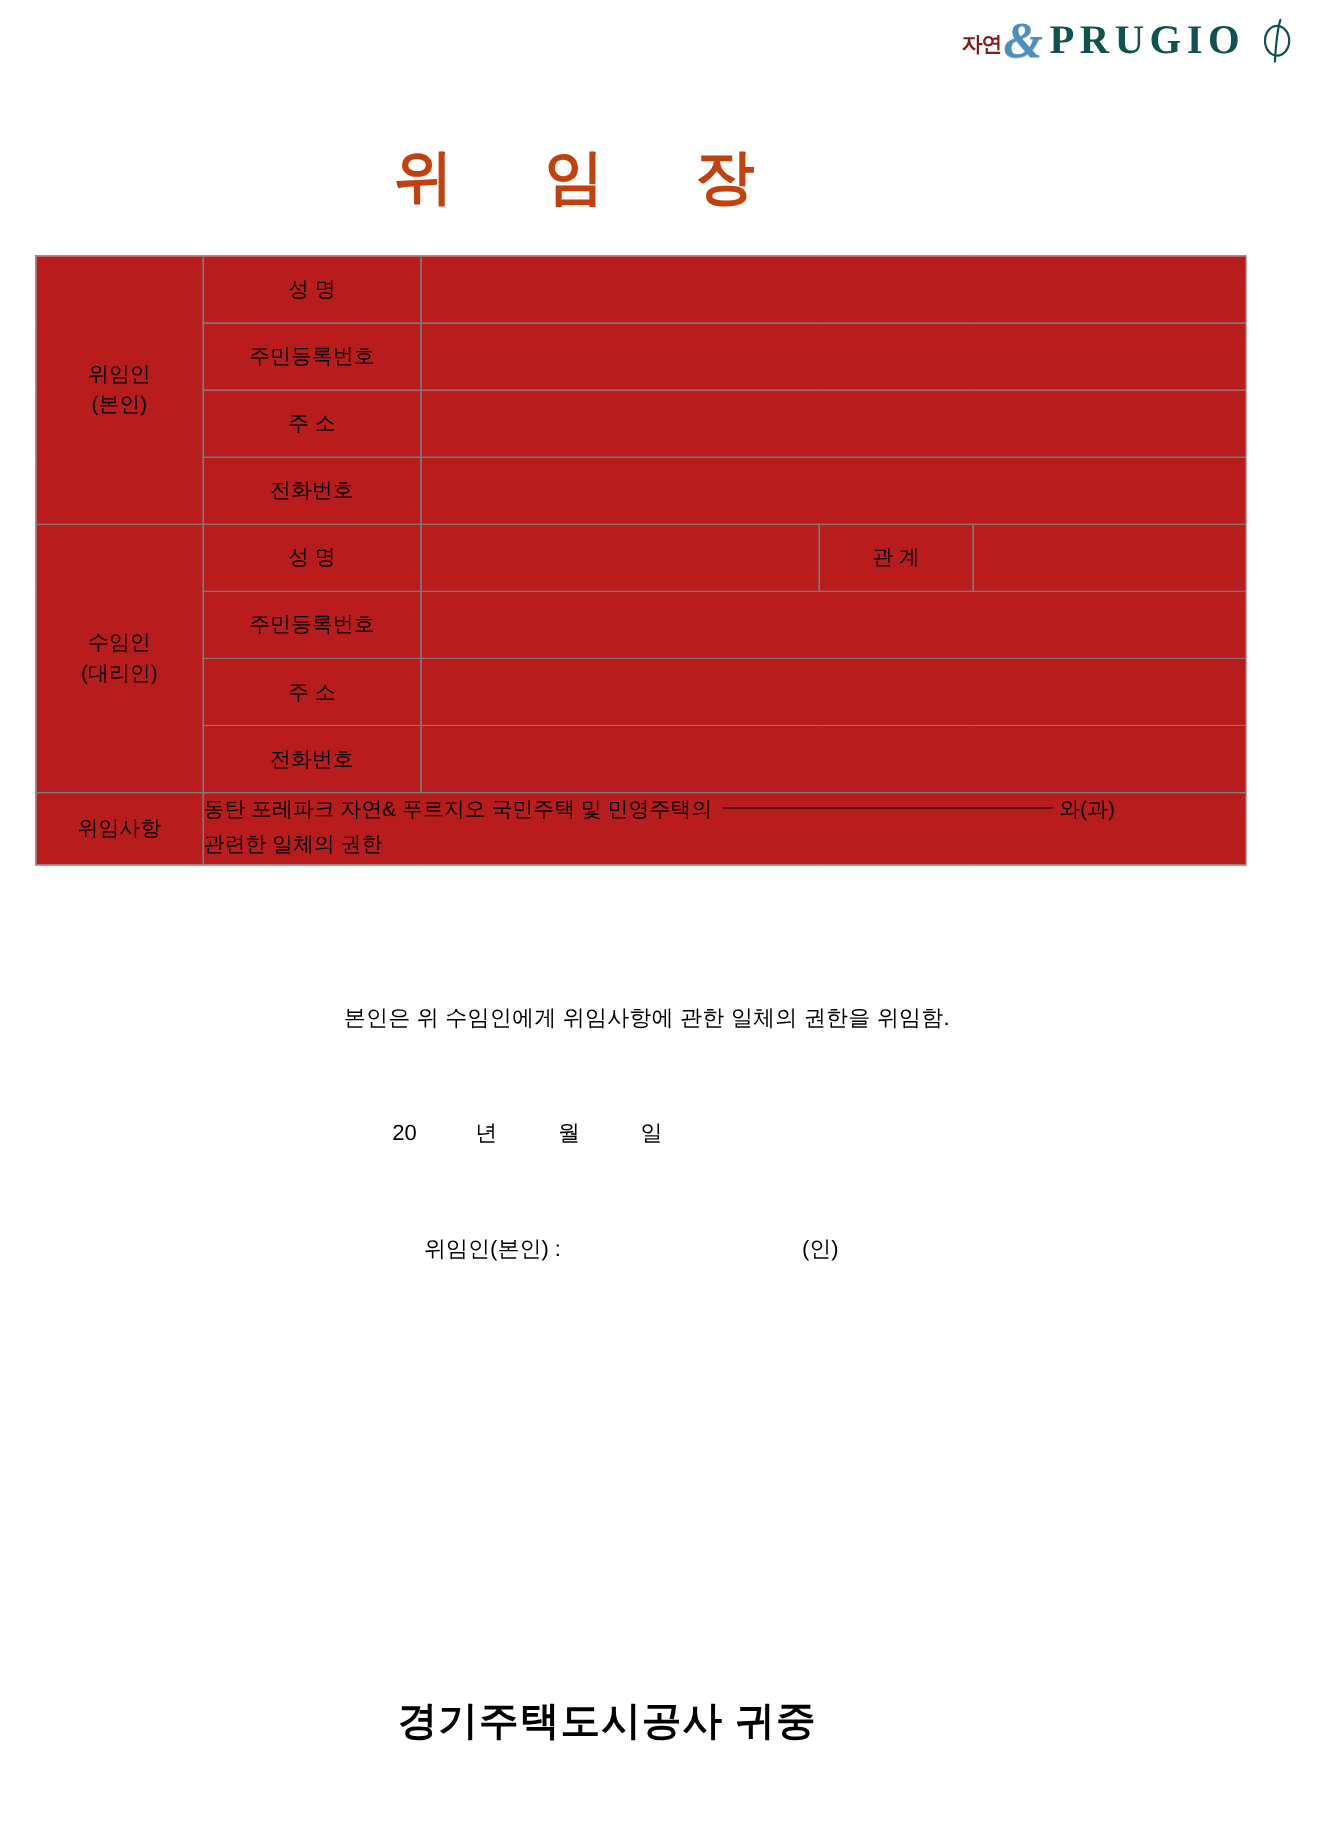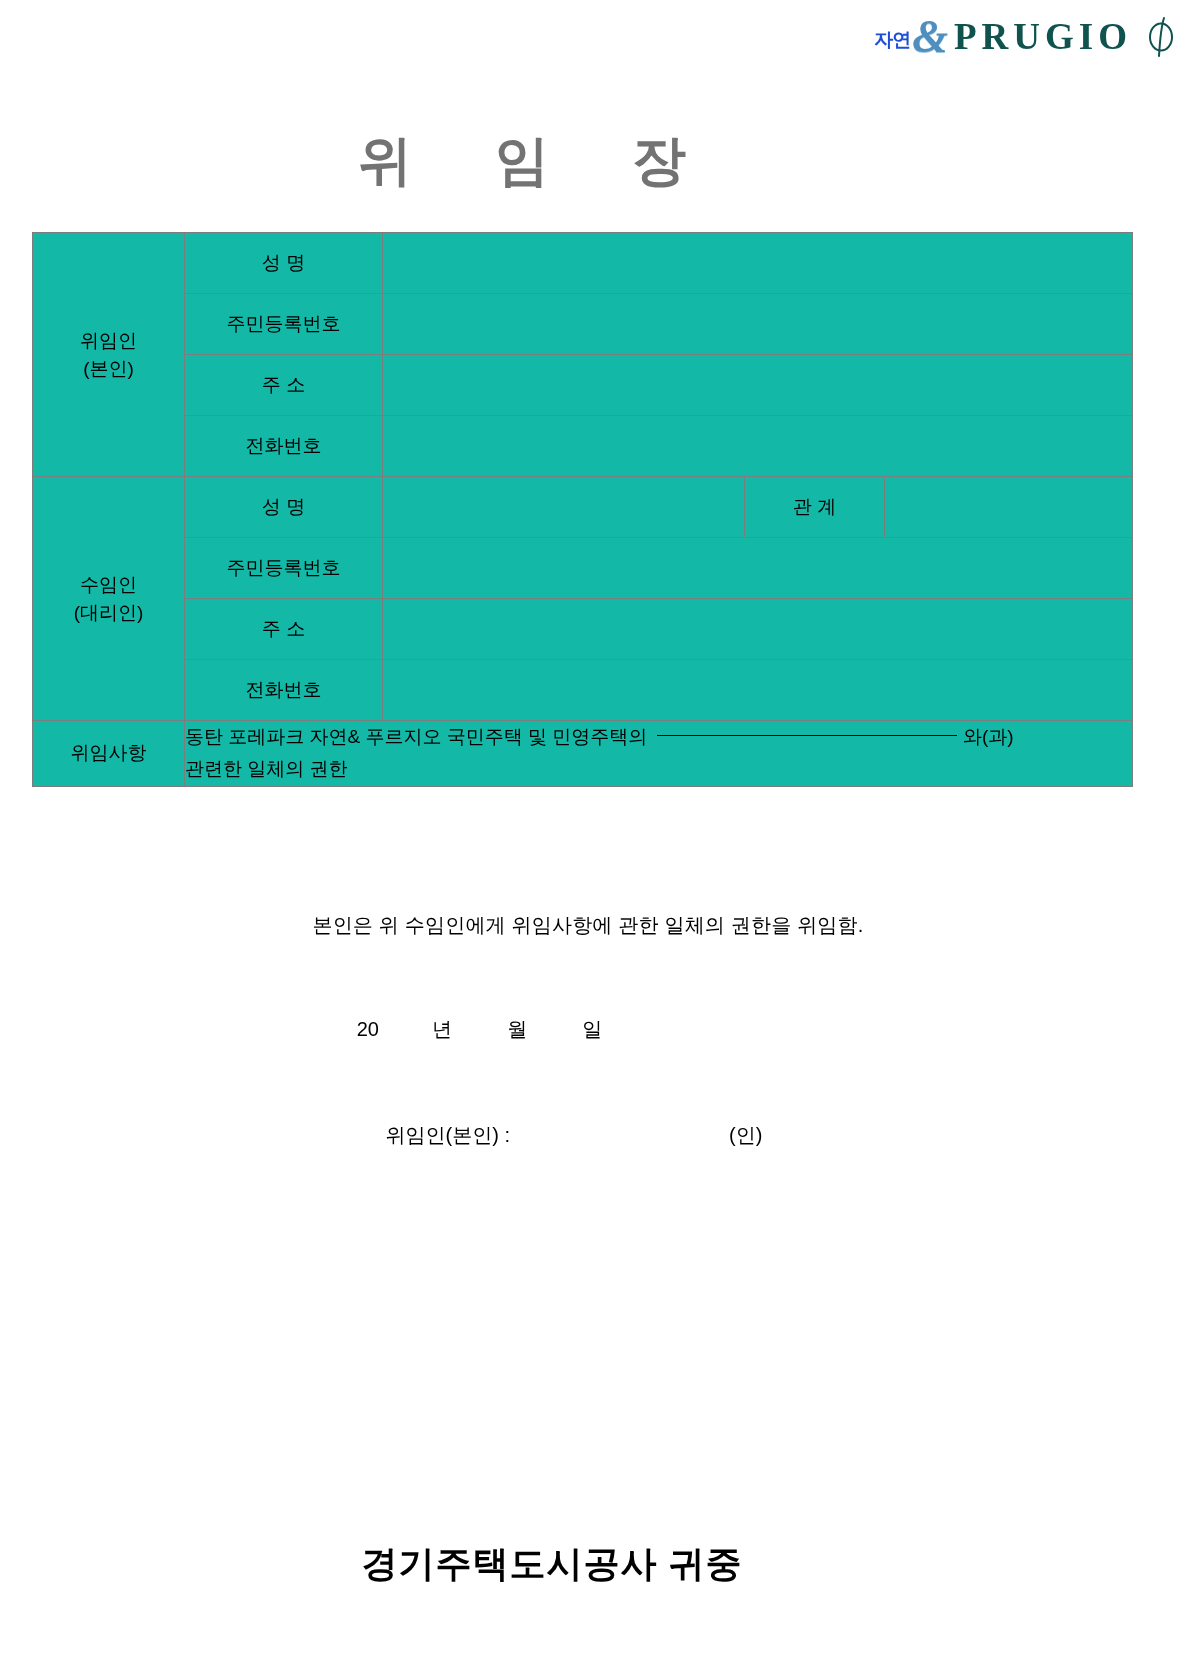--- a/index.html
+++ b/index.html
@@ -22,21 +22,21 @@
     top: 8px;
     right: 22px;
     display: flex;
     align-items: center;
     height: 54px;
   }
   .logo-jayeon {
     font-family: "Liberation Serif", "DejaVu Serif", serif;
     font-size: 19px;
     font-weight: 700;
-    color: #1d4ed8;
+    color: #7f1d1d;
     letter-spacing: -1px;
     margin-right: 2px;
     position: relative;
     top: 5px;
     text-align: center;
   }
   .logo-amp {
     font-family: "Liberation Serif", "DejaVu Serif", serif;
     font-size: 46px;
     font-weight: 700;
@@ -70,39 +70,39 @@
   .doc-title {
     position: absolute;
     top: 125px;
     left: 0;
     width: 1044px;
     text-align: center;
     font-size: 54px;
     font-weight: 700;
     letter-spacing: 34px;
     text-indent: 34px;
-    color: #737373;
+    color: #c2410c;
   }
 
   
   table.form {
     position: absolute;
     top: 232px;
     left: 32px;
     width: 1100px;
     border-collapse: collapse;
     table-layout: fixed;
   }
   table.form td {
     border: 1px solid #7d7d7d;
     font-size: 19px;
     color: #000000;
     padding: 0;
     height: 60px;
-    background: #14b8a6;
+    background: #b91c1c;
   }
   td.group-label {
     background: #f4f4f4;
     text-align: center;
     vertical-align: middle;
     width: 152px;
     line-height: 1.45;
   }
   td.field-label {
     text-align: center;

